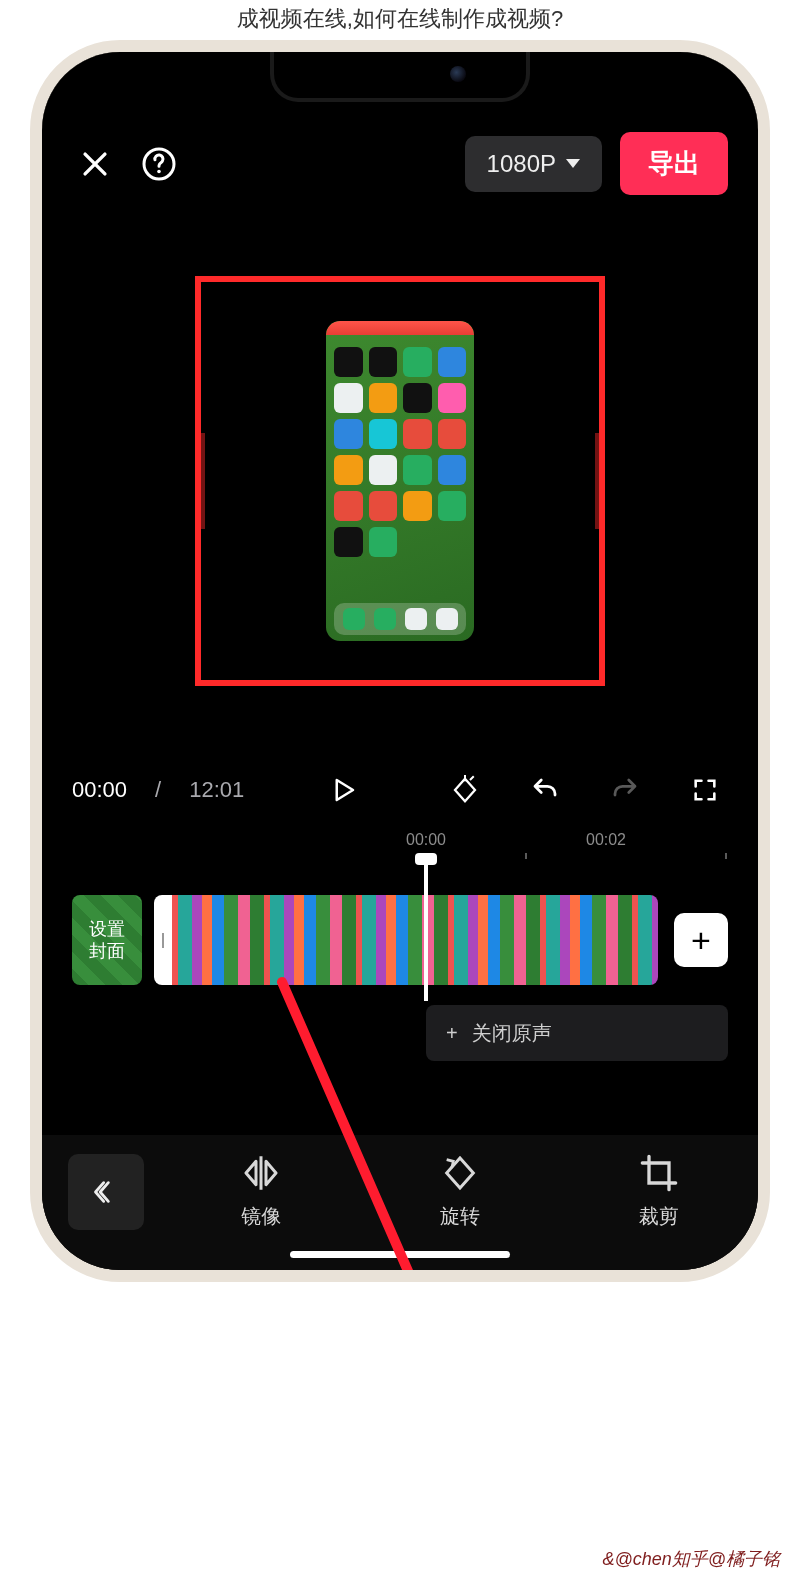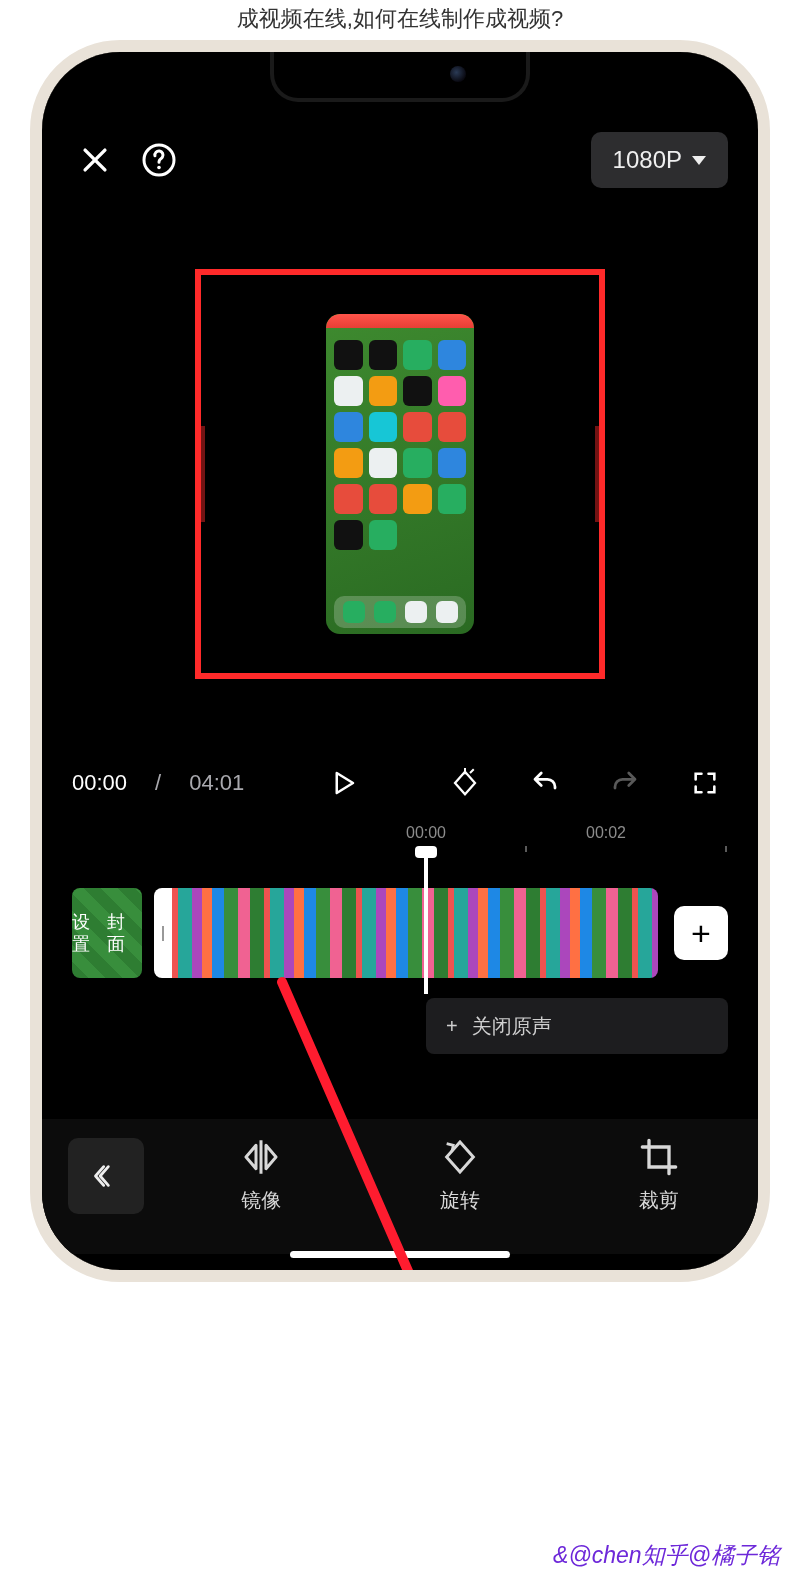--- a/index.html
+++ b/index.html
@@ -14,22 +14,22 @@
   .page-title {
     text-align: center;
     font-size: 22px;
     color: #333;
     padding: 4px 17px 6px;
   }
   .watermark {
     position: absolute;
     bottom: 6px;
     right: 20px;
-    color: #6d28d9;
-    font-size: 23px;
+    color: #7f1d1d;
+    font-size: 18px;
     font-style: italic;
   }
   .phone-frame {
     width: 740px;
     height: 1242px;
     margin: 0 auto;
     background: #000;
     border-radius: 90px;
     border: 12px solid #e9e2d8;
     box-shadow: 0 0 0 2px #cfc6ba inset;
@@ -178,21 +178,21 @@
   .playhead::before{
     content:""; position:absolute; top:-6px; left:50%; transform:translateX(-50%);
     width:22px;height:12px;background:#fff;border-radius:4px;
   }
   .track-row{ display:flex; align-items:center; gap:16px; margin-bottom:20px; }
   .mute-col{ width:90px; text-align:center; color:#cfcfcf; font-size:16px;}
   .mute-col svg{ display:block; margin:0 auto 6px;}
   .cover-chip{
     width:70px;height:90px;border-radius:8px;
     background: repeating-linear-gradient(45deg,#2e7d32 0 12px,#388e3c 12px 24px);
-    display:flex;flex-direction:row;align-items:center;justify-content:center;
+    display:flex;flex-direction:column;align-items:center;justify-content:center;
     color:#fff;font-size:18px;line-height:22px;
   }
   .clip-strip{
     flex:1; height:90px; border-radius:8px;
     background: repeating-linear-gradient(90deg,
        #2e7d32 0 14px,#ef5350 14px 20px,#26a69a 20px 34px,
        #ab47bc 34px 44px,#ff7043 44px 54px,#1e88e5 54px 66px,
        #388e3c 66px 80px,#f06292 80px 92px);
     position:relative;
   }
@@ -209,21 +209,21 @@
   .audio-row{
     margin-left:354px;
     background:#1d1d1f;border-radius:8px;height:56px;
     display:flex;align-items:center;gap:14px;
     padding:0 20px;color:#cfcfcf;font-size:20px;
   }
   
   .arrow{ position:absolute; left:220px; top:920px; z-index:30; pointer-events:none; }
   
   .bottombar{
-    position:absolute; left:0; right:0; bottom:16px;
+    position:absolute; left:0; right:0; bottom:0;
     padding:18px 0 40px;
     display:flex; align-items:center;
     background:#0c0c0c;
     justify-content:center;
   }
   .back-chevron{
     width:76px;height:76px;background:#222;border-radius:10px;margin:0 18px 0 26px;
     display:flex;align-items:center;justify-content:center;color:#eee;
   }
   .tools{ flex:1; display:flex; justify-content:space-around; }
@@ -255,20 +255,21 @@
             <circle cx="12" cy="12" r="10" stroke="#fff" stroke-width="2" fill="none"></circle>
             <path d="M9.3 9.2a2.7 2.7 0 115 .8c-.4 1-1.5 1.4-2 2.2-.2.4-.3.8-.3 1.3" stroke="#fff" stroke-width="2" fill="none" stroke-linecap="round"></path>
             <circle cx="12" cy="17" r="1.2" fill="#fff"></circle>
           </svg>
       </div>
       <div class="spacer"></div>
       <div class="chip">
         <span>1080P</span>
         <span class="caret"></span>
       </div>
+      <div class="export-btn">导出</div>
     </div>
 
     <div class="preview-area">
       <div class="preview-viewport">
         <div class="homescreen">
           <div class="hs-status"></div>
           <div class="app c-blk"></div>
             <div class="app c-blk"></div>
             <div class="app c-grn"></div>
             <div class="app c-blu"></div>
@@ -298,21 +299,21 @@
               <div class="app c-wht"></div>
               <div class="app c-wht"></div>
             </div>
         </div>
       </div>
     </div>
 
     <div class="playbar">
       <span class="time-cur">00:00</span>
       <span>/</span>
-      <span>04:01</span>
+      <span>12:01</span>
       <div style="flex:1;display:flex;justify-content:center">
         <div class="icon-btn">
           <svg width="30" height="30" viewBox="0 0 24 24">
               <path d="M7 4l13 8-13 8z" stroke="#fff" stroke-width="2" fill="none" stroke-linejoin="round"></path>
             </svg>
         </div>
       </div>
       <div class="pb-icons">
         <div class="icon-btn">
           <svg width="30" height="30" viewBox="0 0 24 24">

